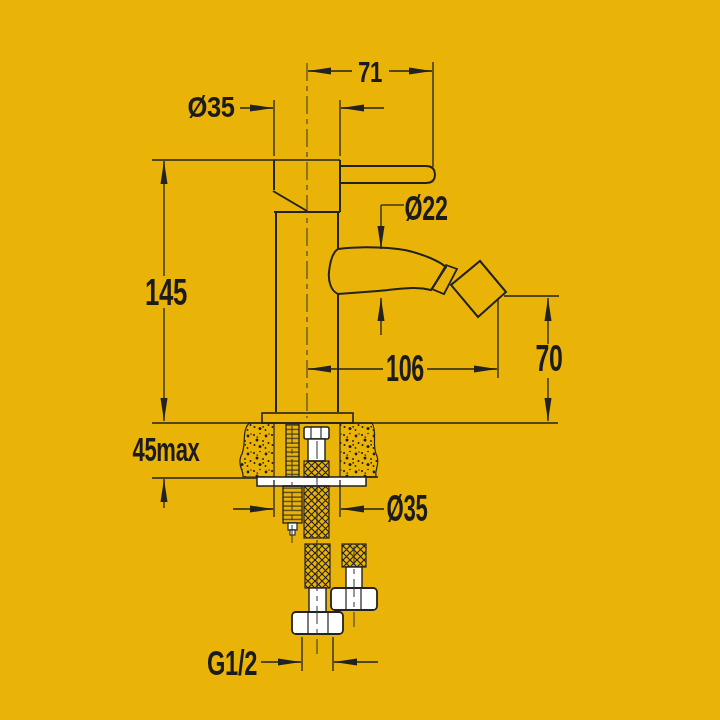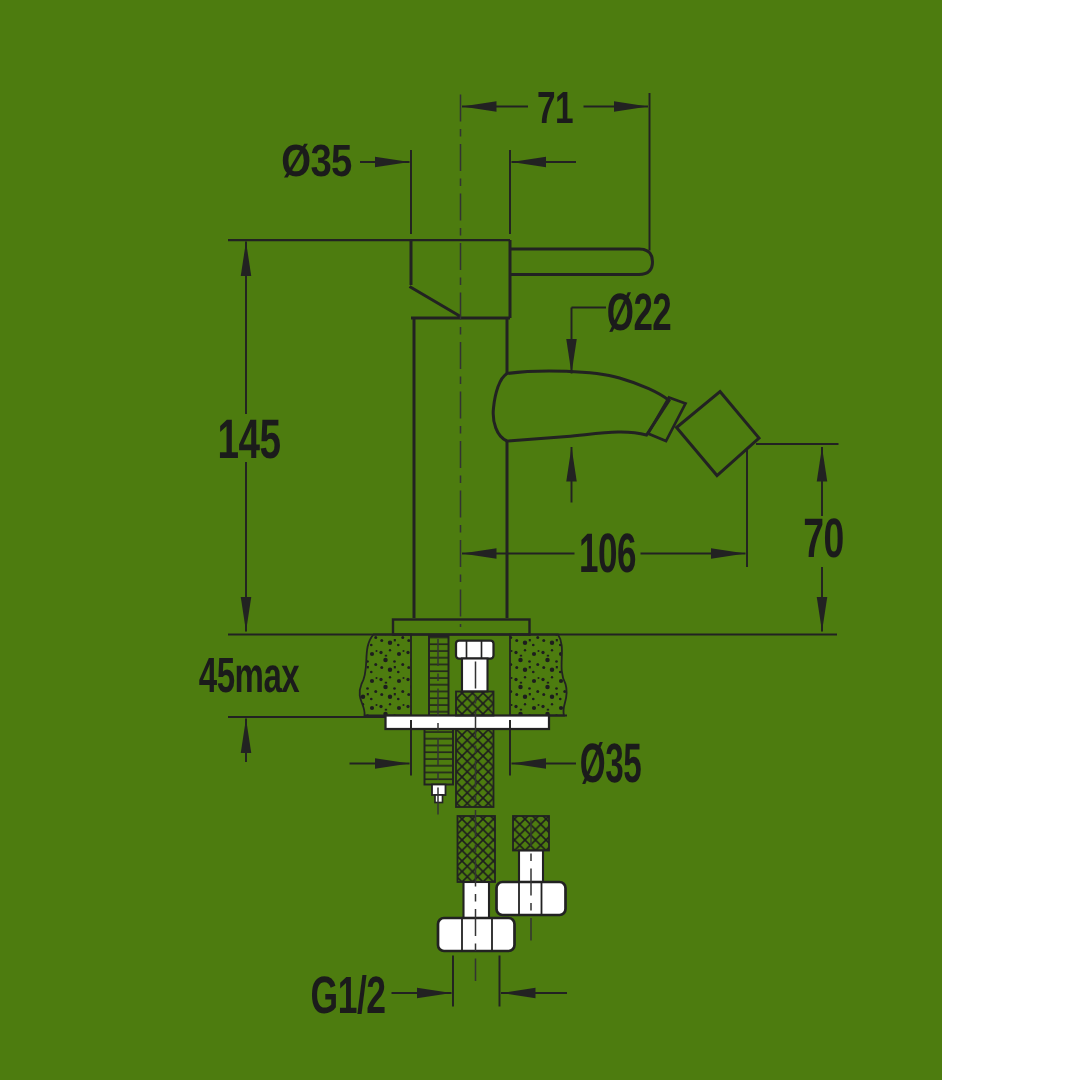--- a/index.html
+++ b/index.html
@@ -1,16 +1,16 @@
 <!DOCTYPE html>
 <html><head>
 <meta charset="utf-8">
 <style>
   html,body{margin:0;padding:0;background:#ffffff;}
-  .stage{position:relative;width:628px;height:720px;background:#4d7c0f;overflow:hidden;
+  .stage{position:relative;width:720px;height:720px;background:#eab308;overflow:hidden;
          font-family:"Liberation Sans", sans-serif;}
   svg{display:block;}
   .dimtext{font-family:"Liberation Sans", sans-serif;font-weight:bold;fill:#1b1b1b;
            text-anchor:middle;letter-spacing:-0.5px;}
   .outl{stroke:#222;fill:none;}
   .dim{stroke:#222;stroke-width:1.3;fill:none;}
   .cl{stroke:#333;stroke-width:1;fill:none;stroke-dasharray:18 5 5 5;}
 </style>
 </head>
 <body>

